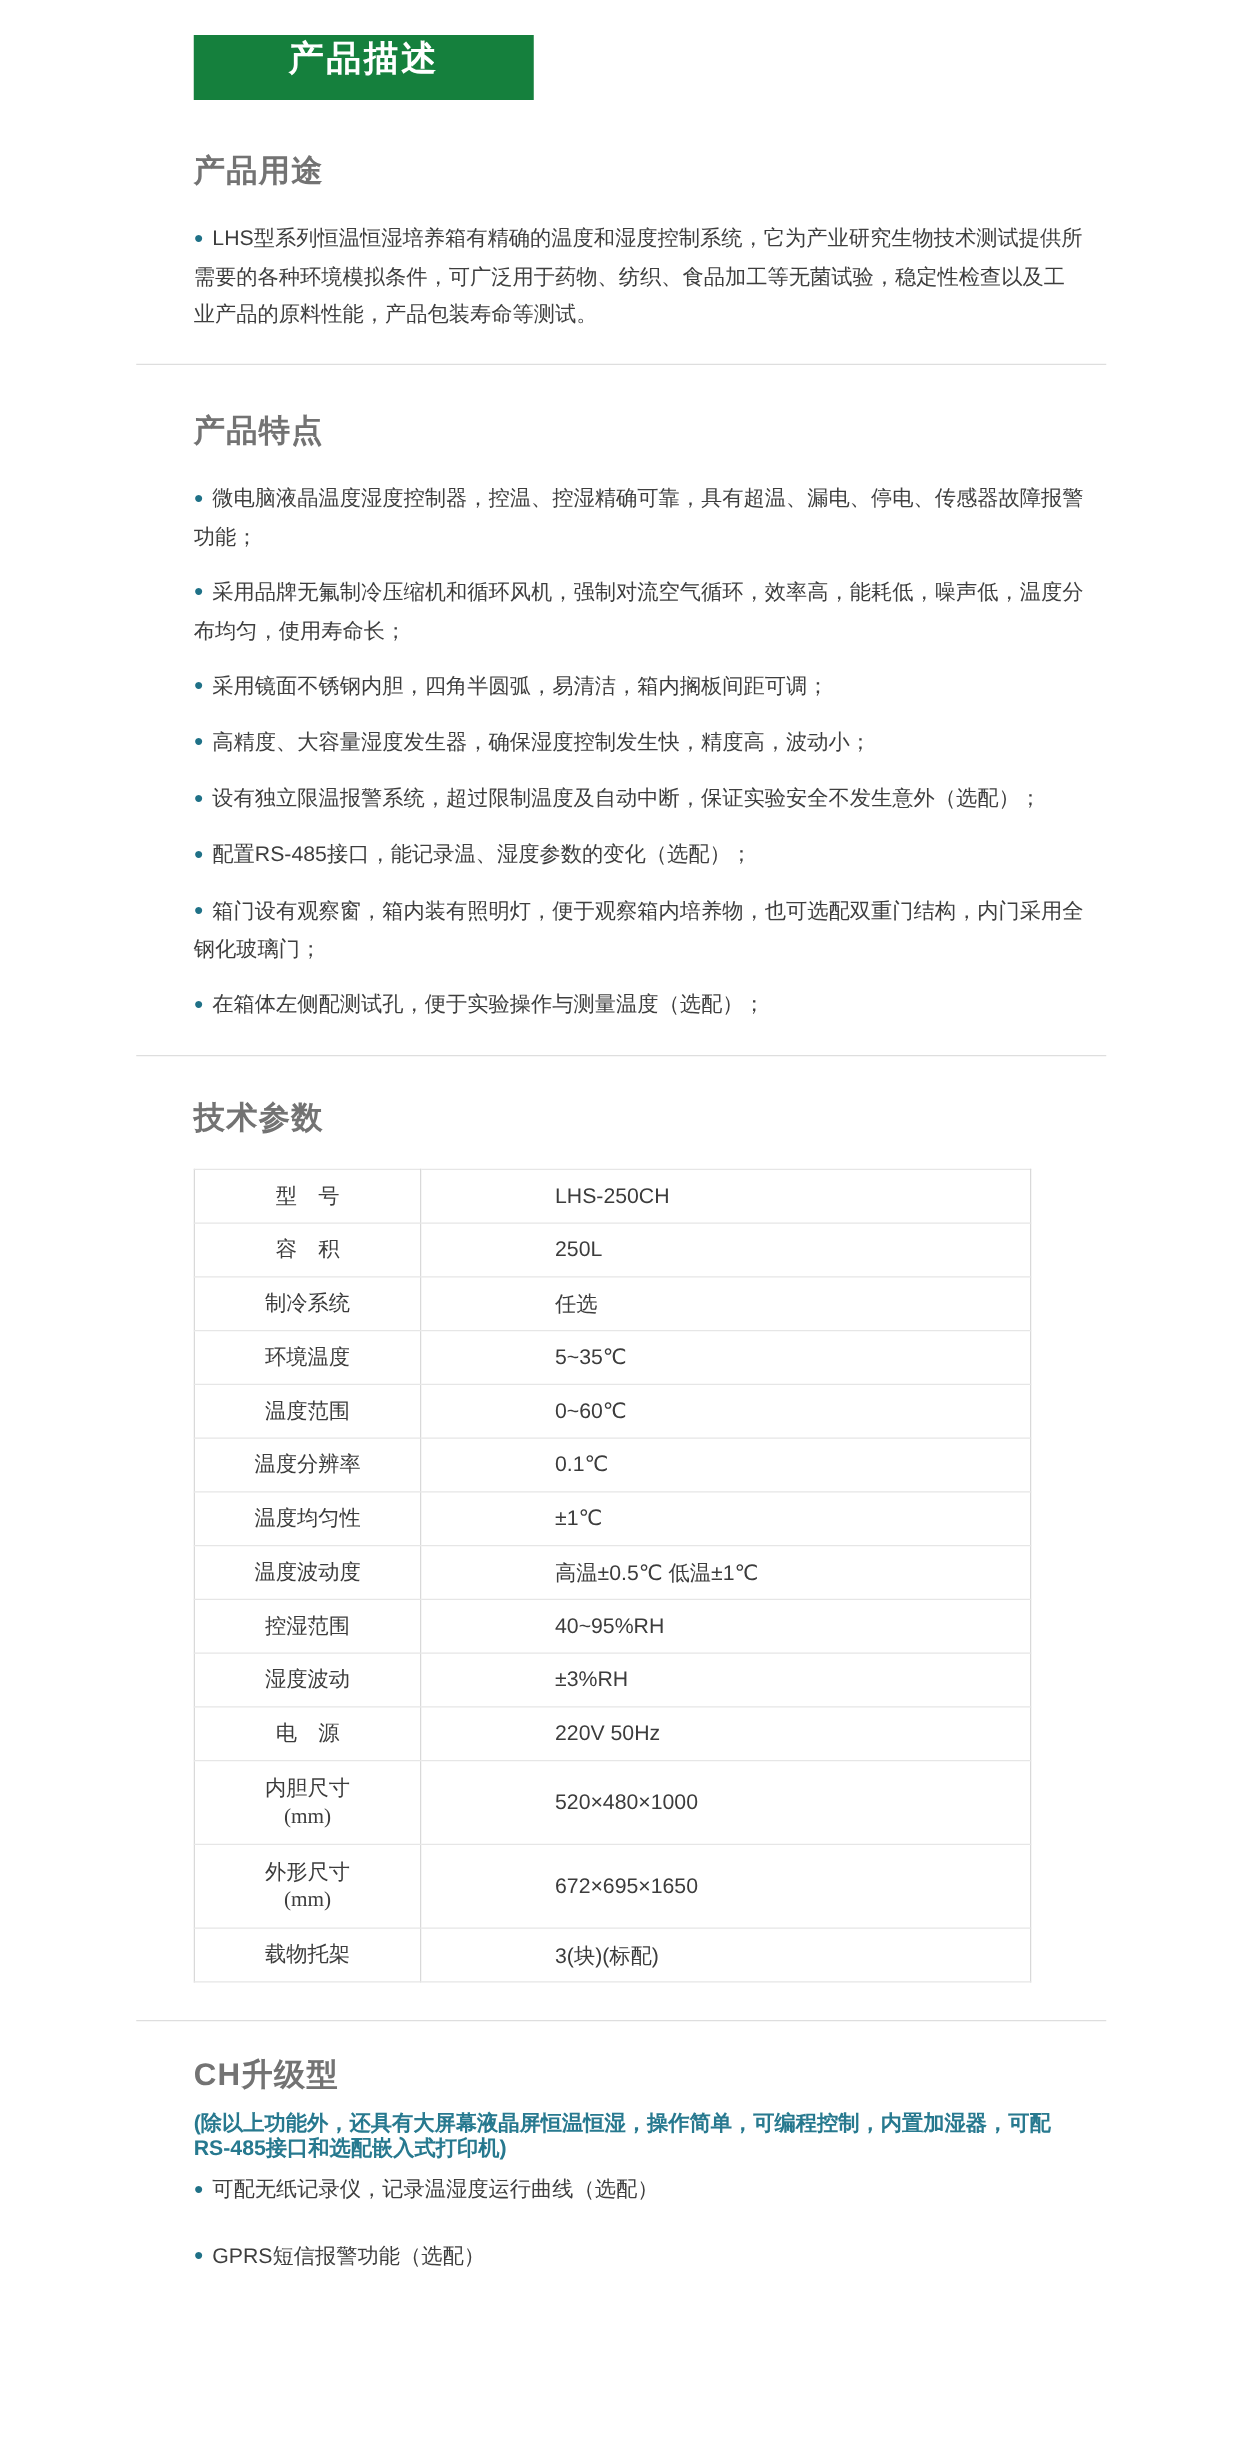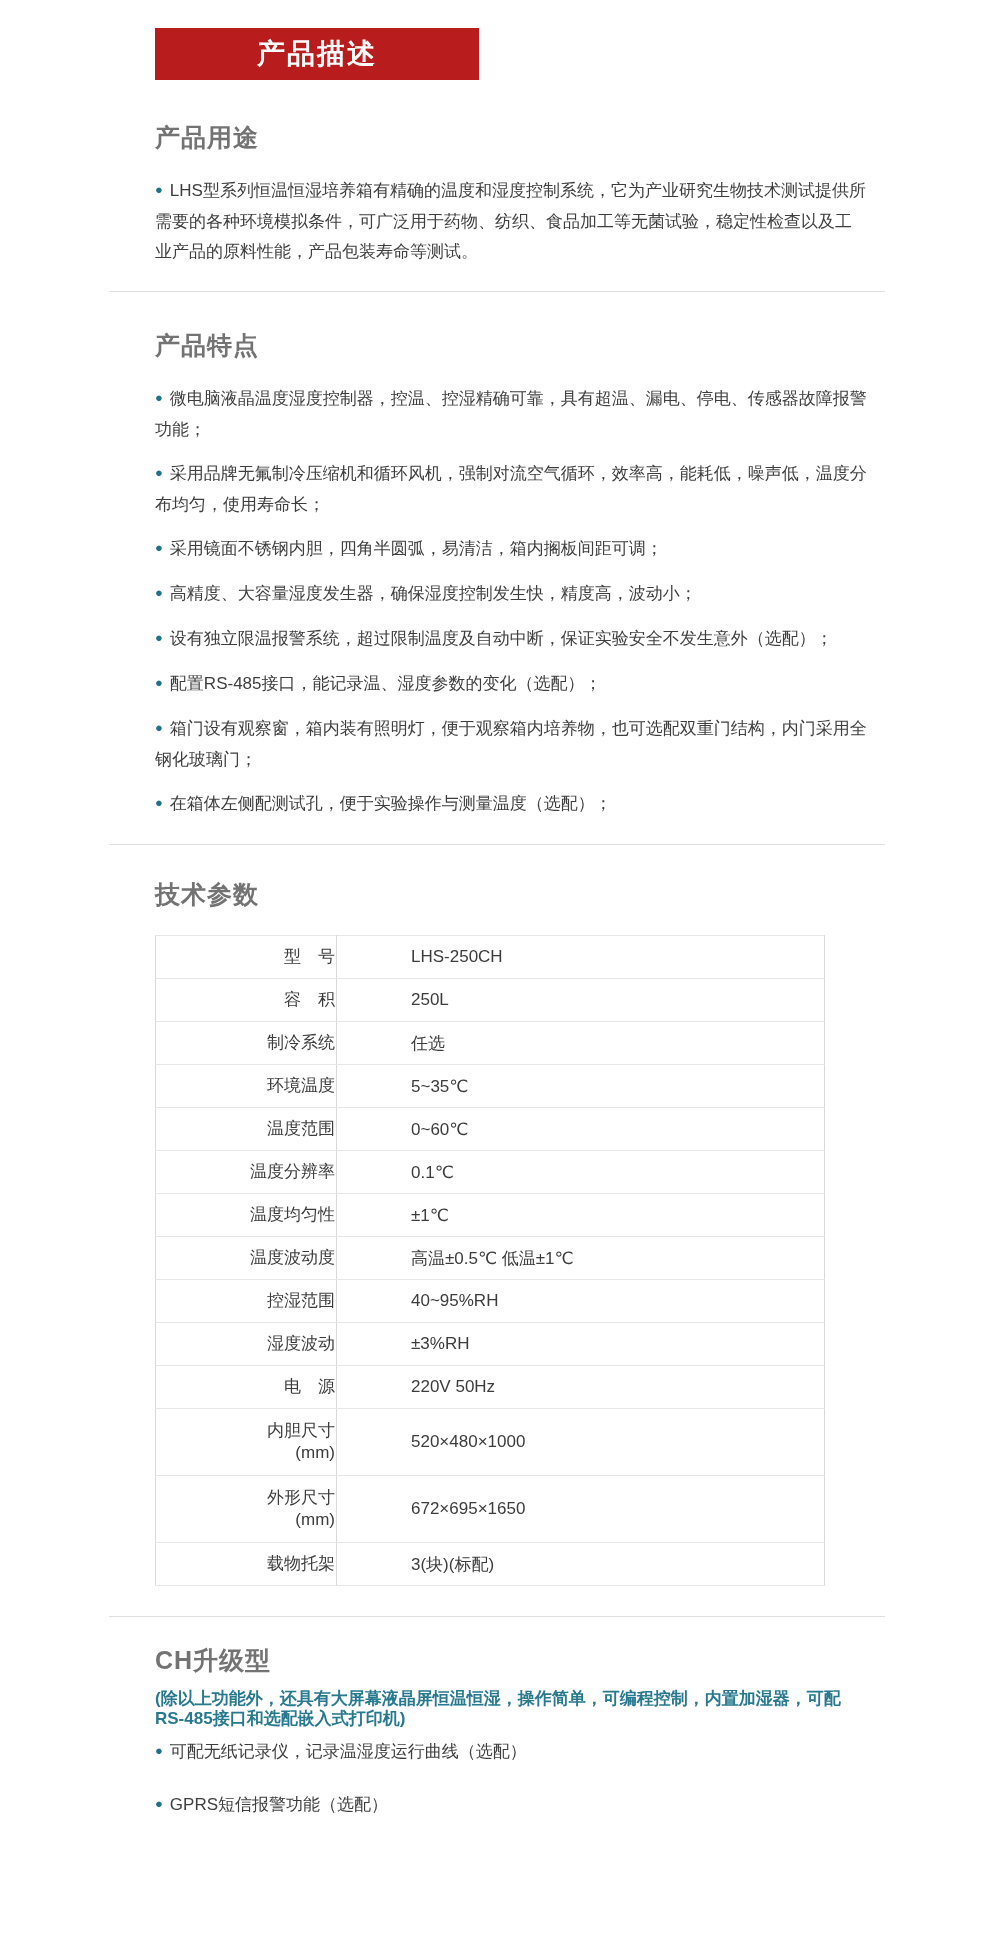--- a/index.html
+++ b/index.html
@@ -5,22 +5,22 @@
   html,body{margin:0;padding:0;background:#ffffff;}
   body{
     width:1000px;height:1960px;overflow:hidden;
     font-family:"Liberation Sans","DejaVu Sans",sans-serif;
     color:#3e3e3e;
     -webkit-font-smoothing:antialiased;
   }
   .page{padding:28px 115px 0 155px;}
   
   .banner{
-    width:324px;height:52px;background:#b91c1c;
-    display:flex;align-items:center;justify-content:center;
+    width:272px;height:52px;background:#15803d;
+    display:flex;justify-content:center;
   }
   .banner span{color:#ffffff;font-size:28px;font-weight:bold;letter-spacing:2px;}
   
   h2{
     margin:0;font-size:25px;font-weight:bold;color:#737373;
     line-height:30px;letter-spacing:1px;
   }
   .h-usage{margin-top:42px;}
   .h-features{margin-top:38px;}
   .h-specs{margin-top:34px;}
@@ -43,28 +43,29 @@
     width:670px;table-layout:fixed;
     font-size:17px;color:#3c3c3c;
   }
   table.specs td{
     height:40px;border-bottom:1px solid #e6e6e6;
     vertical-align:middle;
   }
   table.specs tr:first-child td{border-top:1px solid #e6e6e6;}
   table.specs tr.tall td{height:64px;}
   td.label{
-    width:178px;text-align:right;
+    width:178px;text-align:center;
     border-left:1px solid #d9d9d9;border-right:1px solid #d9d9d9;
     line-height:22px;
+    font-family:Liberation Serif, serif;
   }
   td.label .sublabel{display:block;}
   td.value{
     border-right:1px solid #d9d9d9;
-    text-align:left;padding-left:74px;
+    text-align:left;padding-left:107px;
   }
   
   .upgrade-note{
     margin:14px 0 0 0;max-width:712px;
     font-size:17px;line-height:20px;font-weight:bold;color:#27798f;
   }
   .upgrade-bullets{margin-top:8px;}
   .upgrade-bullets .bullet-item{margin-bottom:22px;}
 </style>
 </head>

